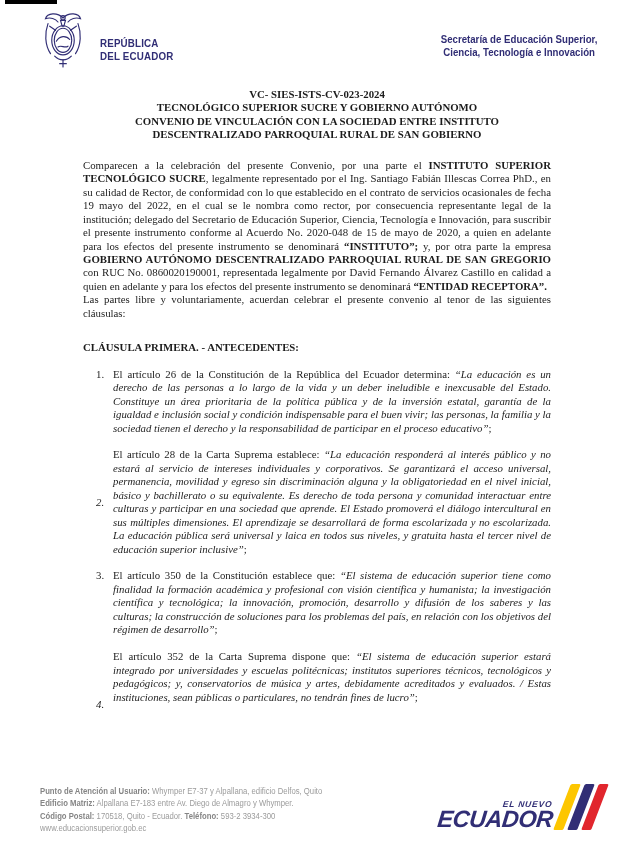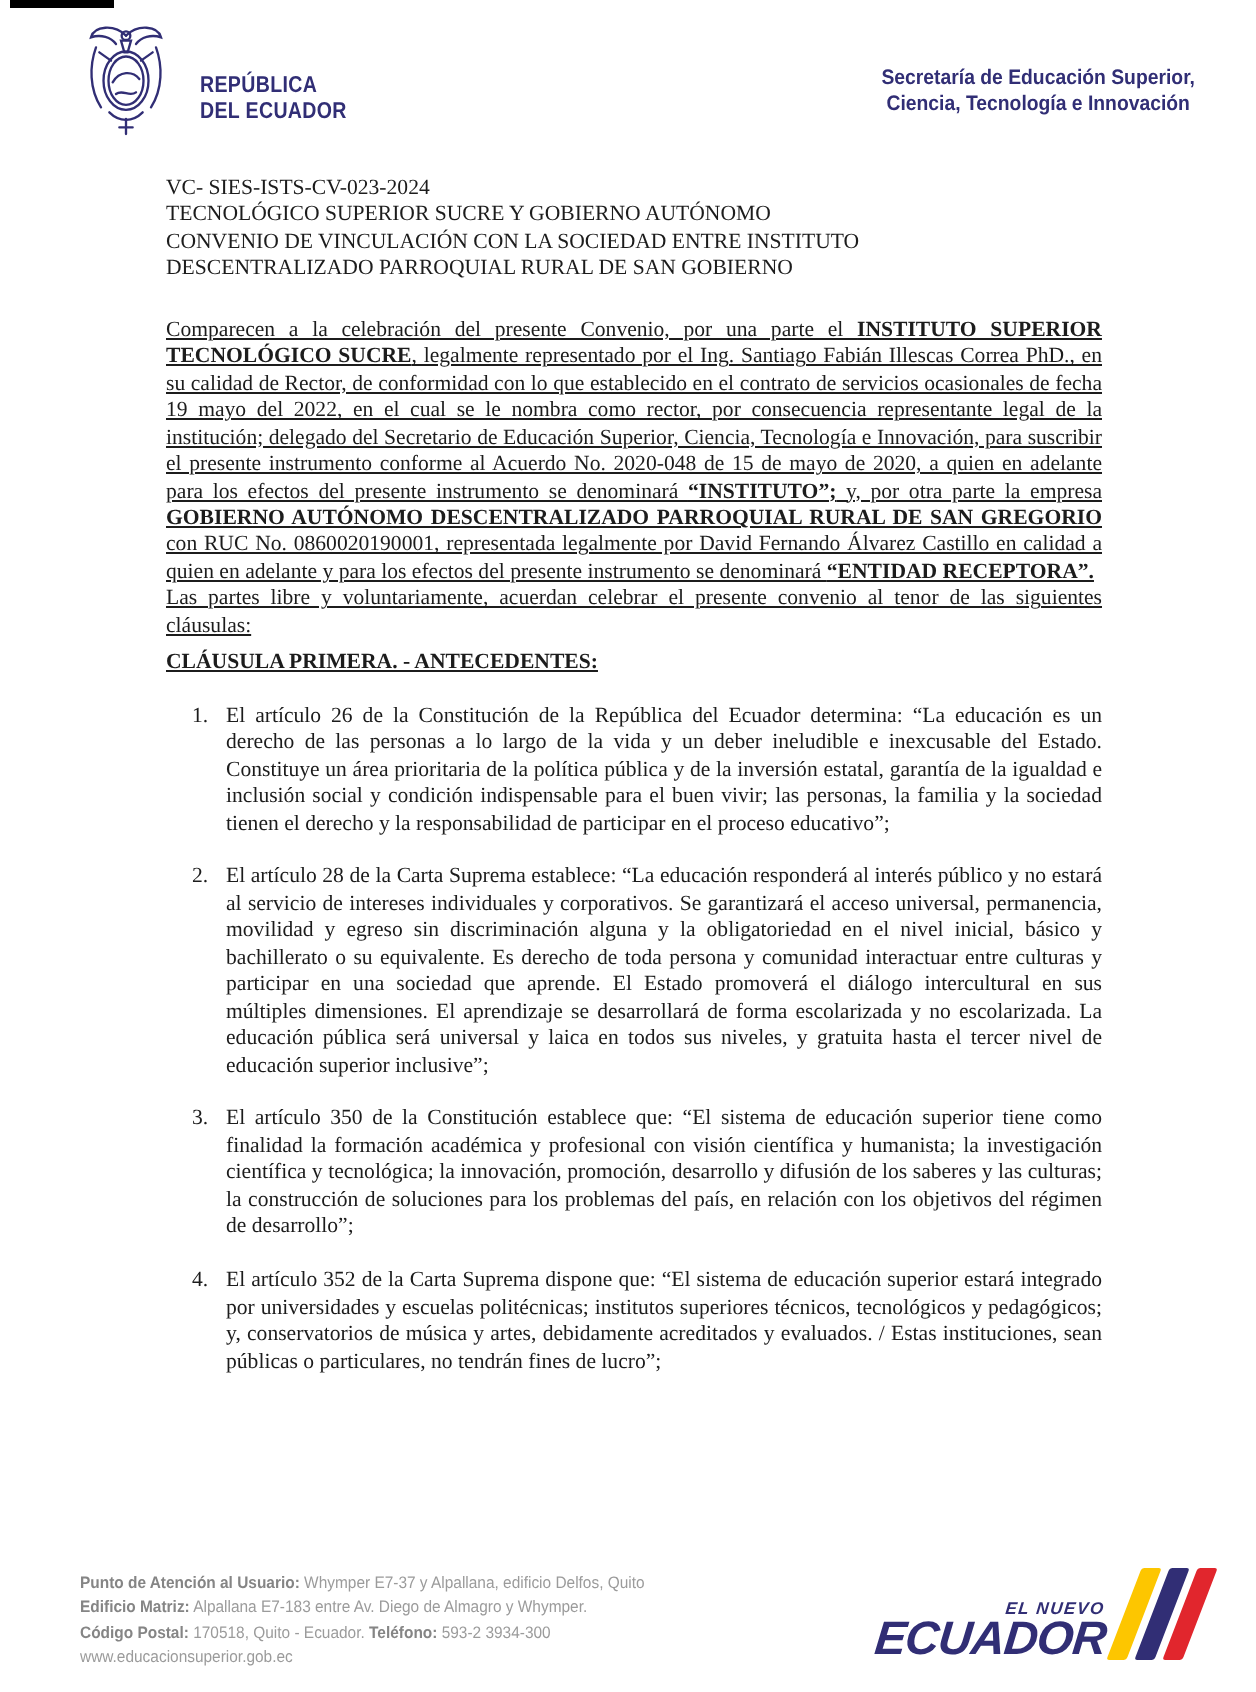--- a/index.html
+++ b/index.html
@@ -22,30 +22,30 @@
     transform:scaleX(0.85);transform-origin:left top;letter-spacing:0.2px;
   }
   .secretaria{
     position:absolute;right:10px;top:33px;width:215px;text-align:center;
     font-family:"Liberation Sans", sans-serif;font-weight:bold;
     font-size:10.5px;line-height:12.5px;color:var(--navy);
     transform:scaleX(0.92);transform-origin:right top;
   }
   
   main{position:absolute;left:83px;top:88px;width:468px;font-size:10.8px;line-height:13.45px;}
-  .doc-code,.doc-title{font-weight:normal;}
-  .para{margin:0;text-align:justify;text-decoration:underline;}
+  .doc-code,.doc-title{text-align:center;font-weight:bold;}
+  .para{margin:0;text-align:justify;}
   .para-first{margin-top:17px;}
-  .clause-heading{font-weight:bold;margin-top:5px;}
+  .clause-heading{font-weight:bold;margin-top:21px;}
   .list{margin-top:13px;}
   .clause-item{display:flex;margin-bottom:13.45px;}
   .item-number{width:30px;padding-left:13px;box-sizing:border-box;flex:none;}
   .item-text{flex:1;text-align:justify;}
   .b{font-weight:bold;}
-  .i{}
+  .i{font-style:italic;margin-top:48px;}
   
   .footer-text{
     position:absolute;left:40px;bottom:12px;
     font-family:"Liberation Sans", sans-serif;font-size:8.3px;line-height:12.2px;
     color:var(--footer-gray);transform:scaleX(0.93);transform-origin:left bottom;
   }
   .footer-text .b{color:var(--footer-gray-bold);}
   .footer-logo{position:absolute;right:28px;bottom:16px;display:flex;align-items:flex-end;}
   .logo-text{
     text-align:right;color:var(--navy);

